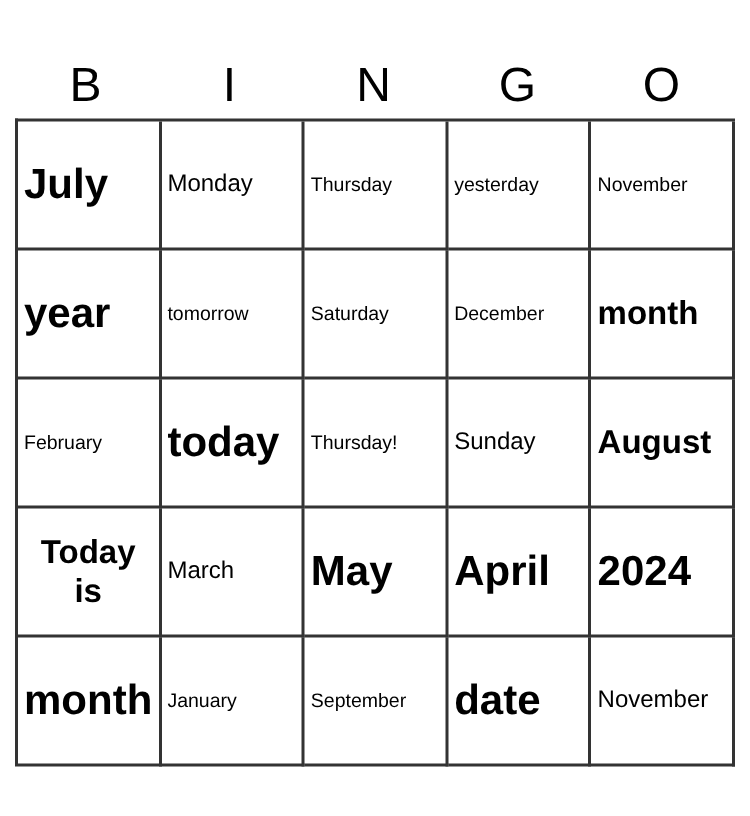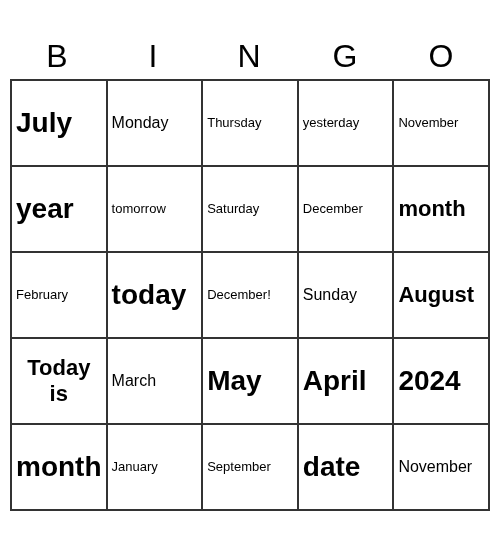--- a/index.html
+++ b/index.html
@@ -122,21 +122,21 @@
       <div class="cell">
         <span class="size-lg">month</span>
       </div>
       <div class="cell">
         <span class="size-sm">February</span>
       </div>
       <div class="cell">
         <span class="size-xl">today</span>
       </div>
       <div class="cell">
-        <span class="size-sm">December!</span>
+        <span class="size-sm">Thursday!</span>
       </div>
       <div class="cell">
         <span class="size-md">Sunday</span>
       </div>
       <div class="cell">
         <span class="size-lg">August</span>
       </div>
       <div class="cell">
         <span class="size-lg">Today is</span>
       </div>

